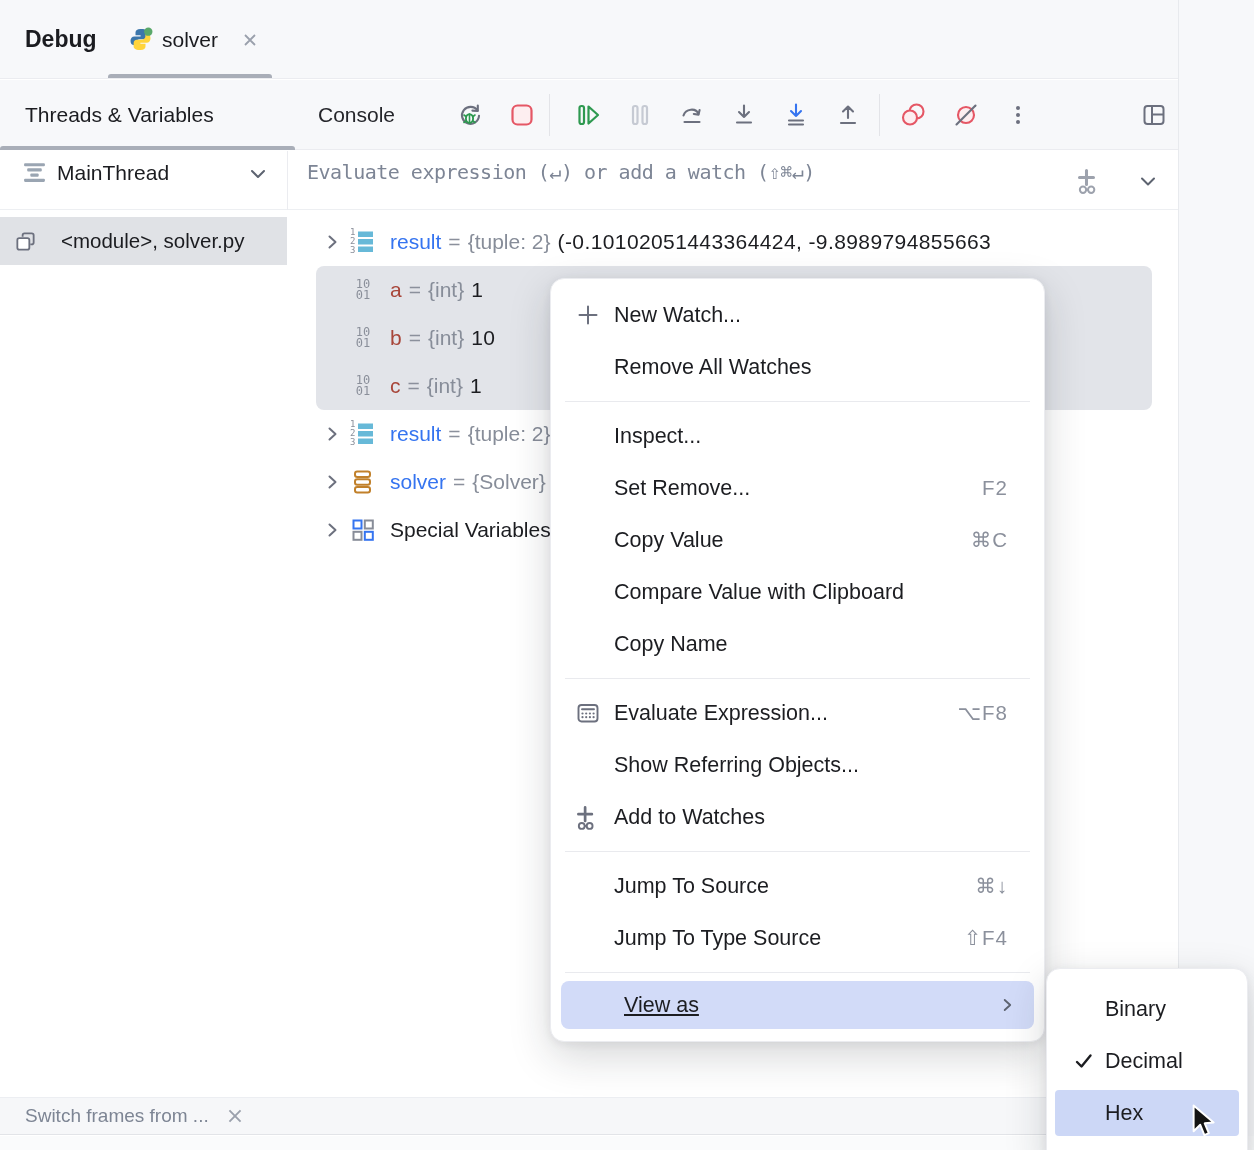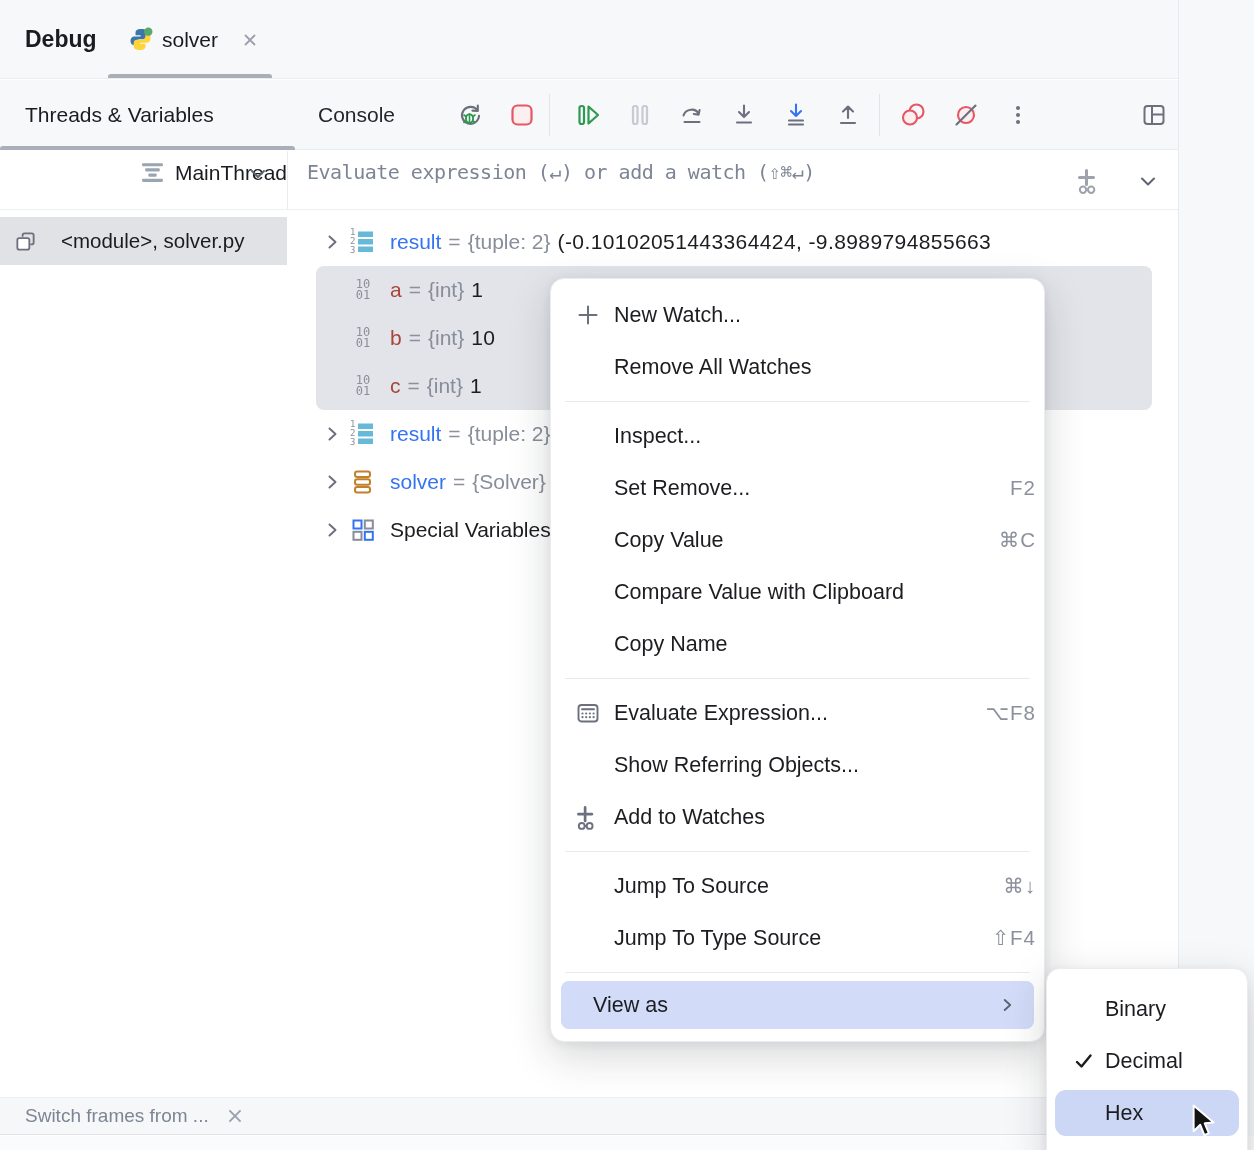--- a/index.html
+++ b/index.html
@@ -24,21 +24,21 @@
   .dbg-toolbar { left:0; top:80px; width:1178px; height:70px; background:#f7f8fa; border-bottom:1px solid #ebecf0; }
   .tb-tab { position:absolute; top:0; height:70px; display:flex; align-items:center; font-size:21px; color:#1b1c20; }
   .tb-tab-threads { left:25px; }
   .tb-tab-console { left:318px; color:#25262b; }
   .tb-underline { position:absolute; left:0; bottom:-1px; width:295px; height:4px; background:#a9aeb8; border-radius:3px 3px 0 0; }
   .tb-btn { position:absolute; top:21px; width:28px; height:28px; display:flex; align-items:center; justify-content:center; border-radius:5px; }
   .tb-sep { position:absolute; top:14px; width:1px; height:42px; background:#e3e4e8; }
 
   
   .sub-header { left:0; top:151px; width:1178px; height:59px; background:#ffffff; border-bottom:1px solid #edeff2; }
-  .thread-row { position:absolute; left:0; top:0; width:287px; height:43px; display:flex; align-items:center;justify-content:flex-end; }
+  .thread-row { position:absolute; left:0; top:0; width:287px; height:43px; display:flex; align-items:center; }
   .thread-label { font-size:21px; color:#1b1c20; margin-left:10px; }
   .eval-bar { position:absolute; left:307px; top:0; height:42px; display:flex; align-items:center;
               font-family:"DejaVu Sans Mono", monospace; font-size:20px; color:#7d8595; letter-spacing:-0.5px; white-space:nowrap; }
 
   .v-divider { left:287px; top:151px; width:1px; height:984px; background:#ebecf0; }
 
   
   .frames-panel { left:0; top:210px; width:287px; height:887px; background:#ffffff; overflow:hidden; }
   .frame-row { position:absolute; left:0; top:7px; width:287px; height:48px; background:#e0e2e6; display:flex; align-items:center; padding-left:14px; gap:24px; white-space:nowrap; }
   .frame-label { font-size:20.5px; color:#1b1c20; }
@@ -63,36 +63,36 @@
   
   .status-bar { left:0; top:1097px; width:1178px; height:38px; background:#f6f7f9; border-top:1px solid #eceef2; border-bottom:1px solid #e2e4e8; display:flex; align-items:center; padding-left:25px; gap:16px; }
   .status-label { font-size:19px; color:#7d8594; white-space:nowrap; }
   .below-strip { left:0; top:1136px; width:1254px; height:14px; background:#fafbfc; }
   .right-gutter { left:1178px; top:0; width:76px; height:1150px; background:#f7f8fa; border-left:1px solid #e8eaee; }
 
   
   .ctx-menu { left:550px; top:278px; width:495px; background:#ffffff; border:1px solid #ebecf0; border-radius:14px;
               box-shadow:0 14px 42px rgba(30,32,40,0.18), 0 2px 10px rgba(30,32,40,0.07);
               padding:10px 0 12px 0; z-index:10; }
-  .mi { height:52px; display:flex; align-items:center; padding:0 8px 0 22px; font-size:21.5px; color:#1c1d21; cursor:default; }
+  .mi { height:52px; display:flex; align-items:center; padding:0 36px 0 22px; font-size:21.5px; color:#1c1d21; cursor:default; }
   .mi .mi-icon { width:30px; display:flex; align-items:center; justify-content:center; }
   .mi .mi-label { margin-left:11px; white-space:nowrap; }
   .mi .mi-shortcut { margin-left:auto; color:#8b909c; font-size:20.5px; letter-spacing:1px; }
   .mi-sep { height:1px; background:#e9eaee; margin:8px 14px; }
-  .mi-highlight { margin:0 10px; height:48px; border-radius:8px; background:#d2dbf8; display:flex; align-items:center; padding:0 16px 0 32px; font-size:21.5px; color:#1c1d21; }
+  .mi-highlight { margin:0 10px; height:48px; border-radius:8px; background:#d2dbf8; display:flex; align-items:center; padding:0 16px 0 63px; font-size:21.5px; color:#1c1d21;text-decoration:underline; }
   .mi-highlight .mi-shortcut-arrow { margin-left:auto; display:flex; align-items:center; }
 
   
   .sub-menu { left:1046px; top:968px; width:202px; height:196px; background:#ffffff; border:1px solid #ebecf0;
               border-radius:14px; box-shadow:0 14px 42px rgba(30,32,40,0.18), 0 2px 10px rgba(30,32,40,0.07);
               padding:14px 0 0 0; z-index:20; }
   .smi { height:52px; display:flex; align-items:center; padding:0 14px 0 24px; font-size:21.5px; color:#1c1d21; }
   .smi .check-col { width:26px; display:flex; align-items:center; justify-content:center; }
   .smi .smi-label { margin-left:8px; white-space:nowrap; }
-  .smi-hl { margin:3px 8px; height:46px; border-radius:11px; background:#ccd7f6; display:flex; align-items:center; padding:0 6px 0 16px; }
+  .smi-hl { margin:3px 8px; height:46px; border-radius:4px; background:#ccd7f6; display:flex; align-items:center; padding:0 6px 0 16px; }
   .smi-hl .check-col { width:26px; }
   .cursor { left:1190px; top:1104px; z-index:30; }
 
   svg { display:block; }
 </style>
 </head>
 <body>
 
 <div class="stage">
 

